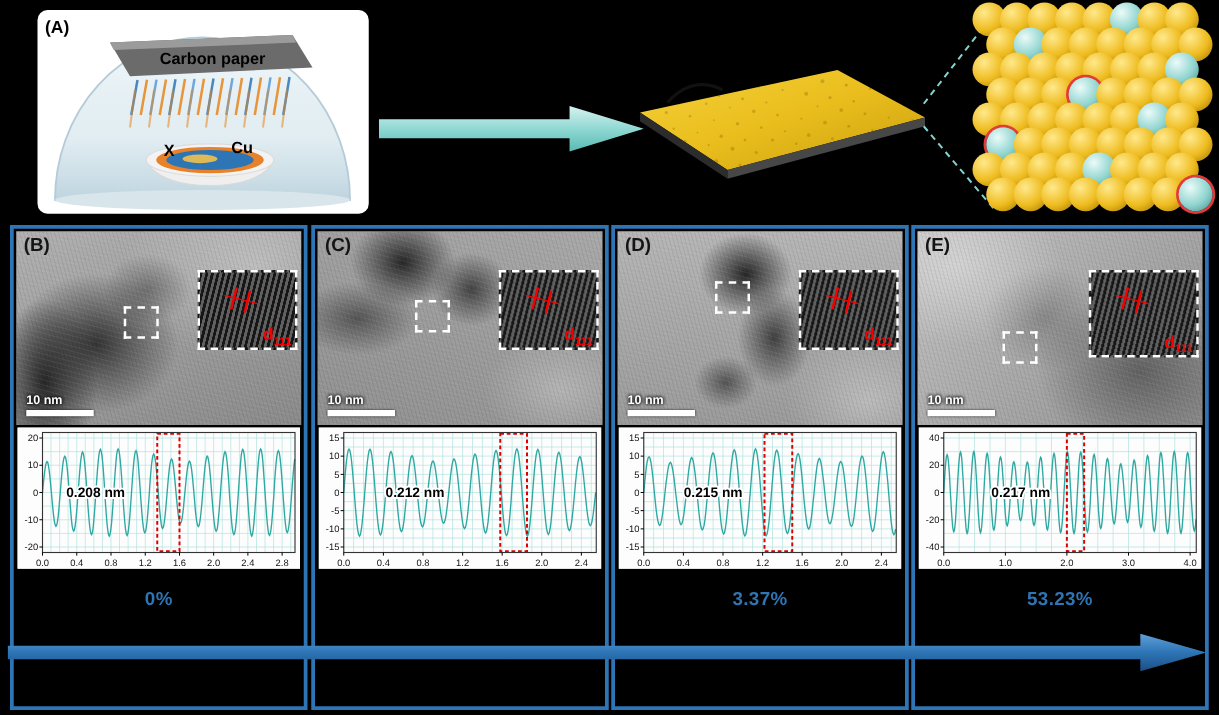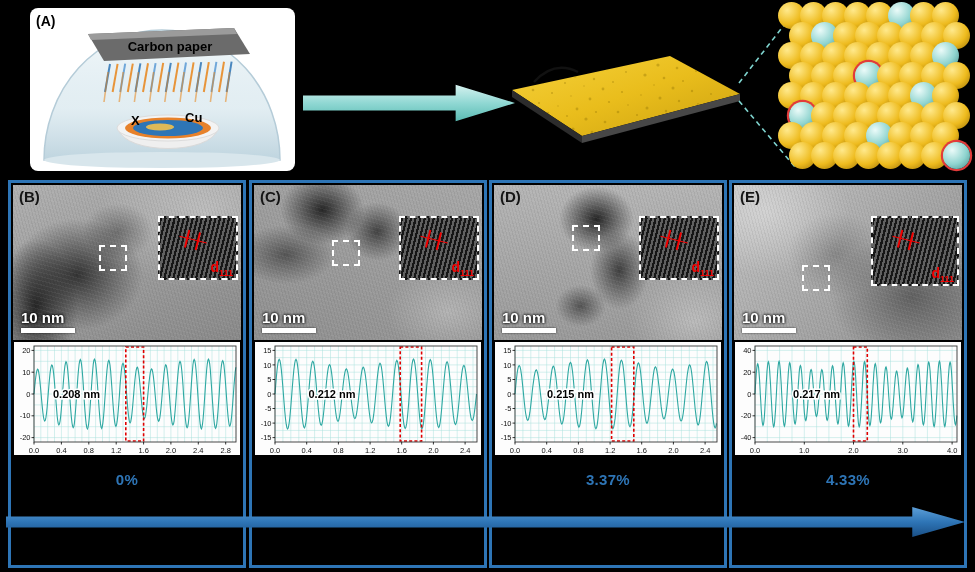--- a/index.html
+++ b/index.html
@@ -64,21 +64,21 @@
   .inset { position:absolute; top:3px; right:3px; width:80px; height:64px; border:2px dashed #fff;
     background:repeating-linear-gradient(104deg,#161616 0 2.2px,#606060 2.2px 4.4px); z-index:6;margin-top:28px; }
   .tem-e .inset { width:88px; height:70px; }
   .fringe-mark { position:absolute; left:26px; top:13px; width:13px; height:18px;
     border-left:2.5px solid #f30000; border-right:2.5px solid #f30000; transform:rotate(14deg); }
   .fringe-mark::after { content:""; position:absolute; left:-9px; top:8px; width:28px; height:0; border-top:1.5px solid #f30000; }
   .dlabel { position:absolute; right:3px; bottom:0; color:#f30000; font-weight:bold; font-size:14px; }
   .dlabel sub { font-size:9px; }
 
   .scalebar { position:absolute; left:8px; bottom:7px; z-index:5; }
-  .sb-text { display:block; color:#fff; font-weight:bold; font-size:15px; text-shadow:0 0 3px #000, 0 0 3px #000; margin-bottom:2px; }
+  .sb-text { display:block; color:#fff; font-weight:bold; font-size:10px; text-shadow:0 0 3px #000, 0 0 3px #000; margin-bottom:2px; }
   .sb-bar { width:54px; height:5px; background:#fff; box-shadow:0 0 2px rgba(0,0,0,.8); }
 
   .chart { margin:2px 3px 0 3px; height:113px; background:#fff; }
   .chart svg { width:100%; height:100%; display:block; }
 
   .strain { margin-top:16px; text-align:center; color:#2e75b6; font-weight:bold; font-size:15px; letter-spacing:.3px; }
 
   .bottom-arrow { position:absolute; left:6px; top:507px; width:959px; height:30px; z-index:30;
     background:linear-gradient(180deg,#5d9fd8 0%, #2e75b6 50%, #1a4f86 100%);
     clip-path:polygon(0 32%, 94.5% 32%, 94.5% 0, 100% 50%, 94.5% 100%, 94.5% 68%, 0 68%); }
@@ -660,18 +660,18 @@
           <line x1="69.3" y1="100" x2="69.3" y2="102.5" stroke="#000" stroke-width="0.8"></line>
           <text x="69.3" y="110.5" text-anchor="middle" font-size="7.5" fill="#111">1.0</text>
           <line x1="118.5" y1="100" x2="118.5" y2="102.5" stroke="#000" stroke-width="0.8"></line>
           <text x="118.5" y="110.5" text-anchor="middle" font-size="7.5" fill="#111">2.0</text>
           <line x1="167.8" y1="100" x2="167.8" y2="102.5" stroke="#000" stroke-width="0.8"></line>
           <text x="167.8" y="110.5" text-anchor="middle" font-size="7.5" fill="#111">3.0</text>
           <line x1="217.1" y1="100" x2="217.1" y2="102.5" stroke="#000" stroke-width="0.8"></line>
           <text x="217.1" y="110.5" text-anchor="middle" font-size="7.5" fill="#111">4.0</text>
         </svg>
     </div>
-    <div class="strain">4.33%</div>
+    <div class="strain">53.23%</div>
   </div>
 
   <div class="bottom-arrow"></div>
 
 </div>
 
 </body></html>

